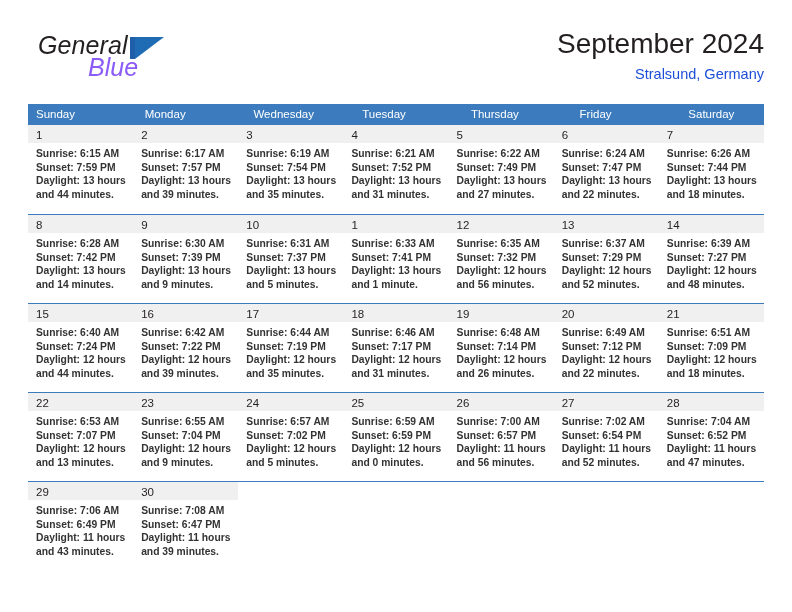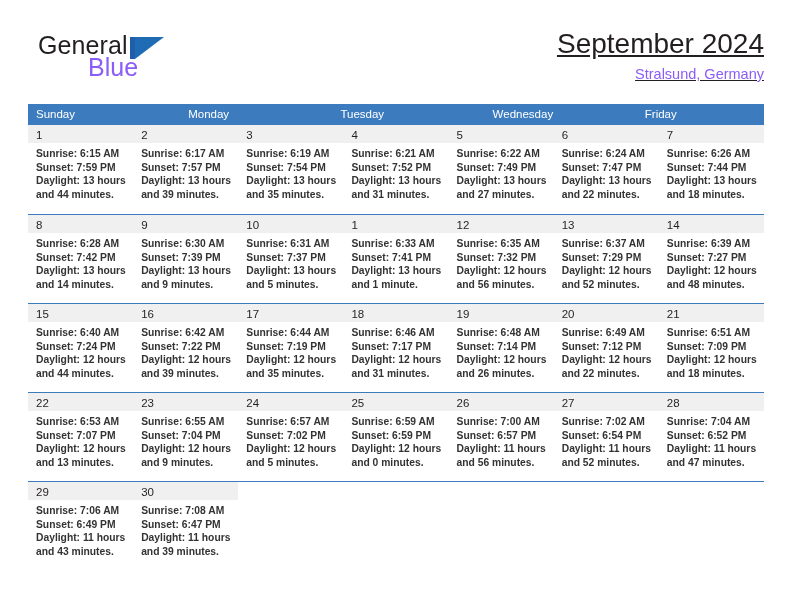--- a/index.html
+++ b/index.html
@@ -31,20 +31,21 @@
     right: 28px;
     height: 70px;
   }
 
   .brand {
     position: absolute;
     left: 0;
     top: 0;
     width: 220px;
     height: 62px;
+    font-style: italic;
   }
   .brand-general {
     position: absolute;
     left: 10px;
     top: 4px;
     font-size: 25px;
     letter-spacing: 0.1px;
     color: #231f20;
     font-family: "Liberation Sans", sans-serif;
   }
@@ -79,31 +80,30 @@
     height: 0;
     border-left: 29px solid #1f6cb5;
     border-bottom: 22px solid transparent;
   }
 
   .title-block {
     position: absolute;
     right: 0;
     top: 0;
     text-align: right;
-    text-decoration: underline;
   }
   .cal-title {
     font-size: 28px;
     color: #231f20;
     line-height: 34px;
     white-space: nowrap;
   }
   .cal-subtitle {
     font-size: 14.5px;
-    color: #8b5cf6;
+    color: #1d4ed8;
     line-height: 20px;
     margin-top: 3px;
     white-space: nowrap;
   }
 
   
   .calendar {
     position: absolute;
     left: 28px;
     top: 104px;
@@ -184,23 +184,25 @@
       <div class="cal-subtitle">Stralsund, Germany</div>
     </div>
 
   </div>
 
   <div class="calendar">
 
     <div class="dow-row">
       <div class="dow">Sunday</div>
       <div class="dow">Monday</div>
+      <div class="dow">Wednesday</div>
       <div class="dow">Tuesday</div>
-      <div class="dow">Wednesday</div>
+      <div class="dow">Thursday</div>
       <div class="dow">Friday</div>
+      <div class="dow">Saturday</div>
     </div>
 
     <div class="week first">
       <div class="day">
           <div class="day-num-band"><span class="day-num">1</span></div>
           <div class="day-body">
             <div class="line">Sunrise: 6:15 AM</div>
             <div class="line">Sunset: 7:59 PM</div>
             <div class="line">Daylight: 13 hours</div>
             <div class="line">and 44 minutes.</div>

